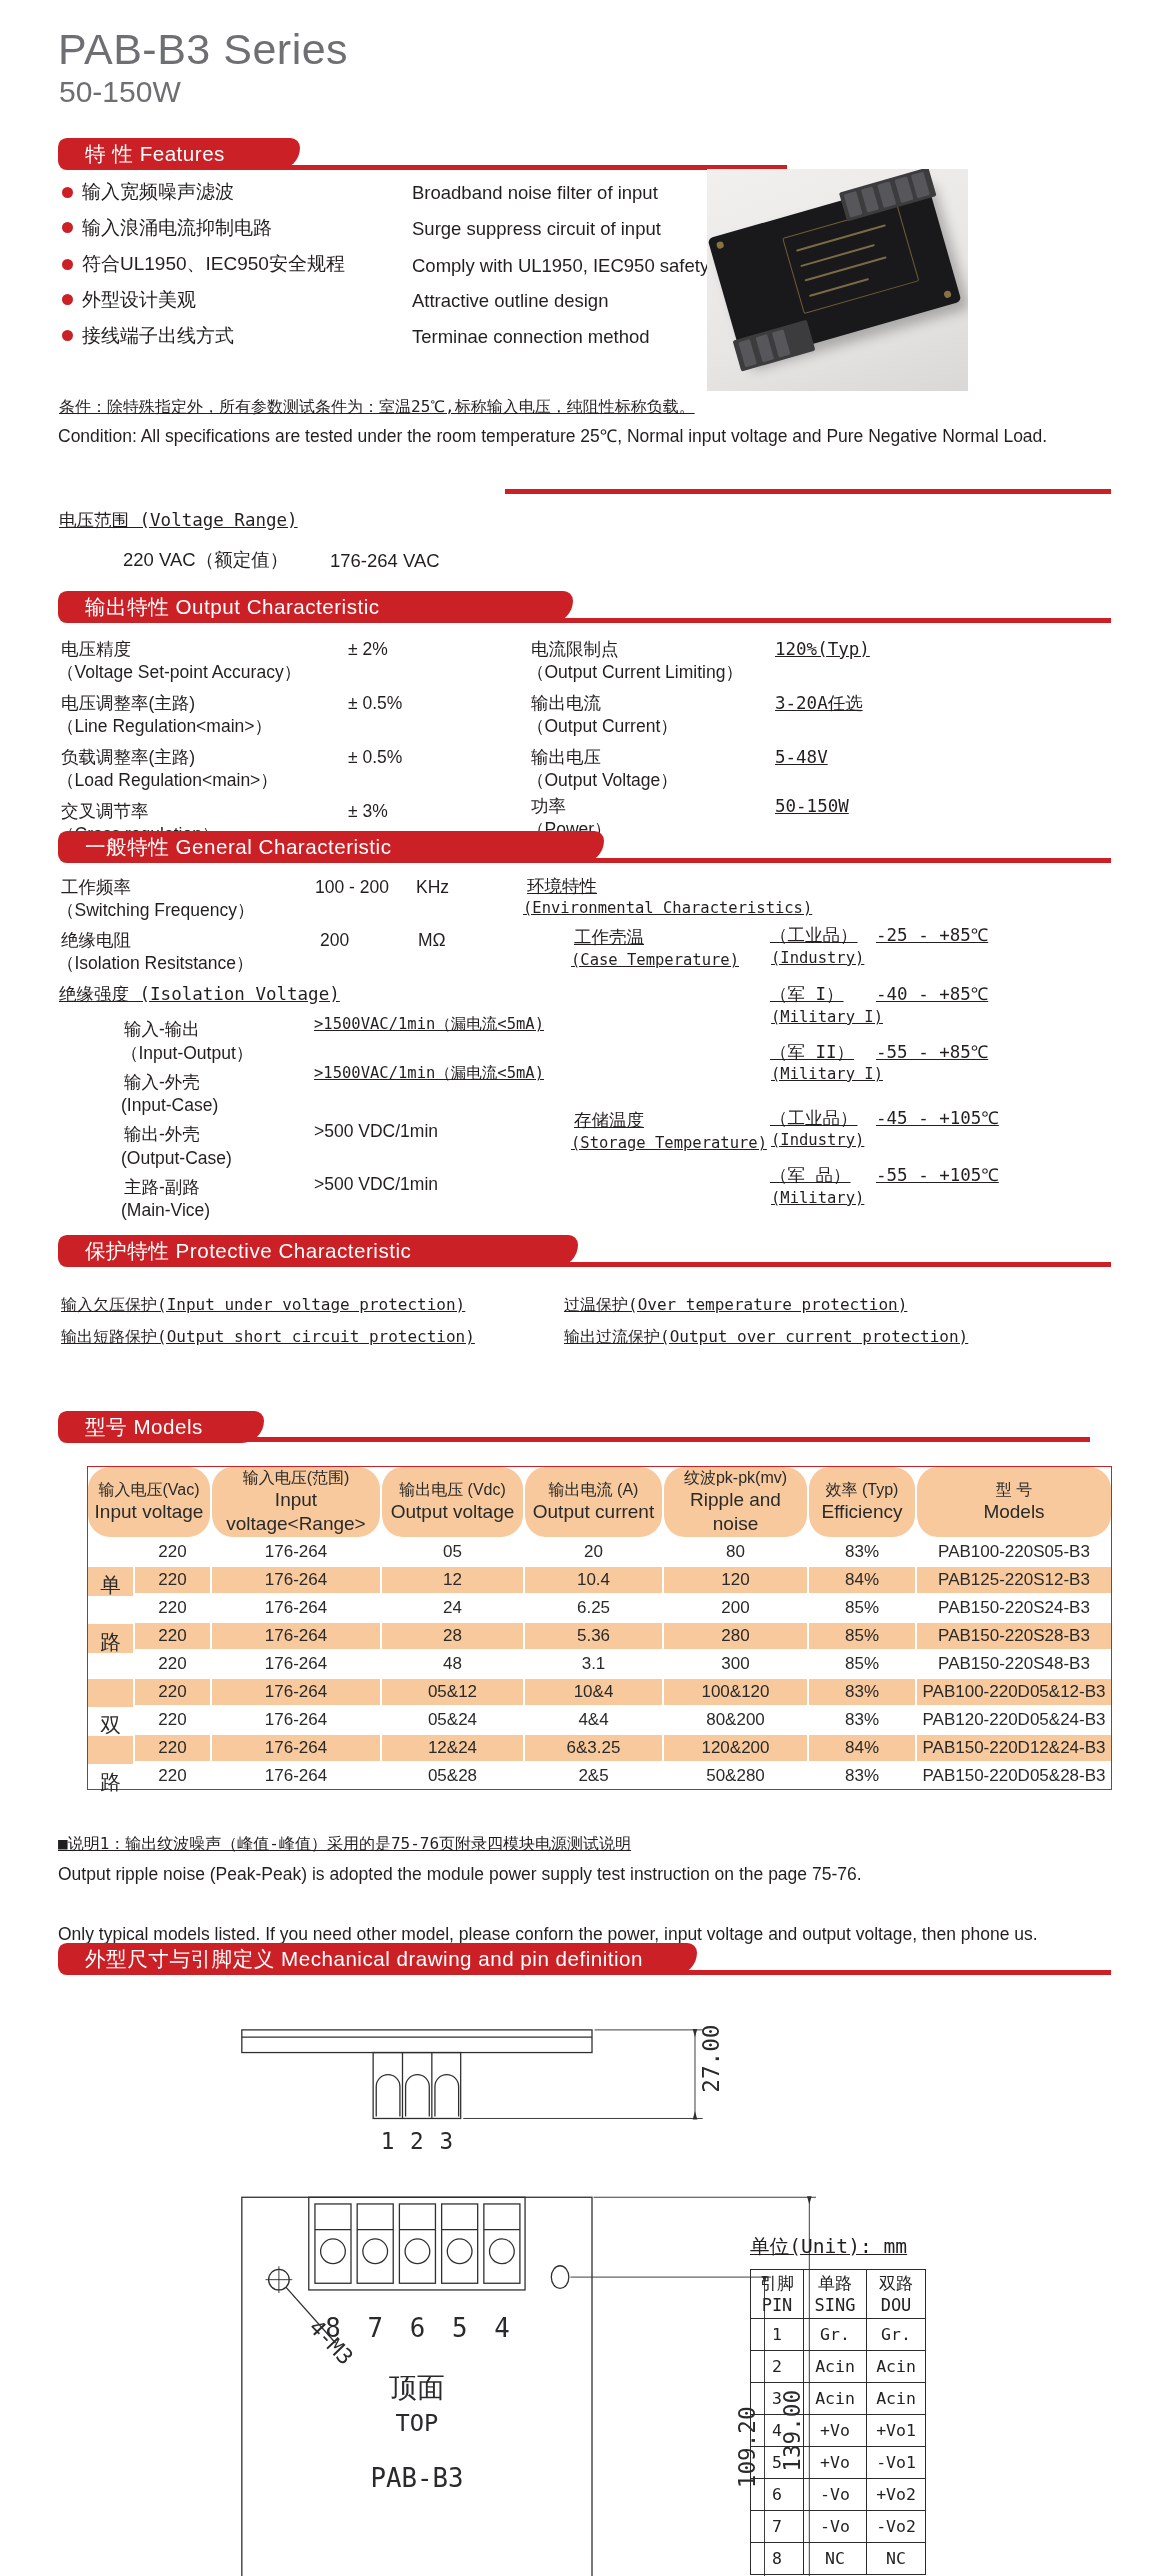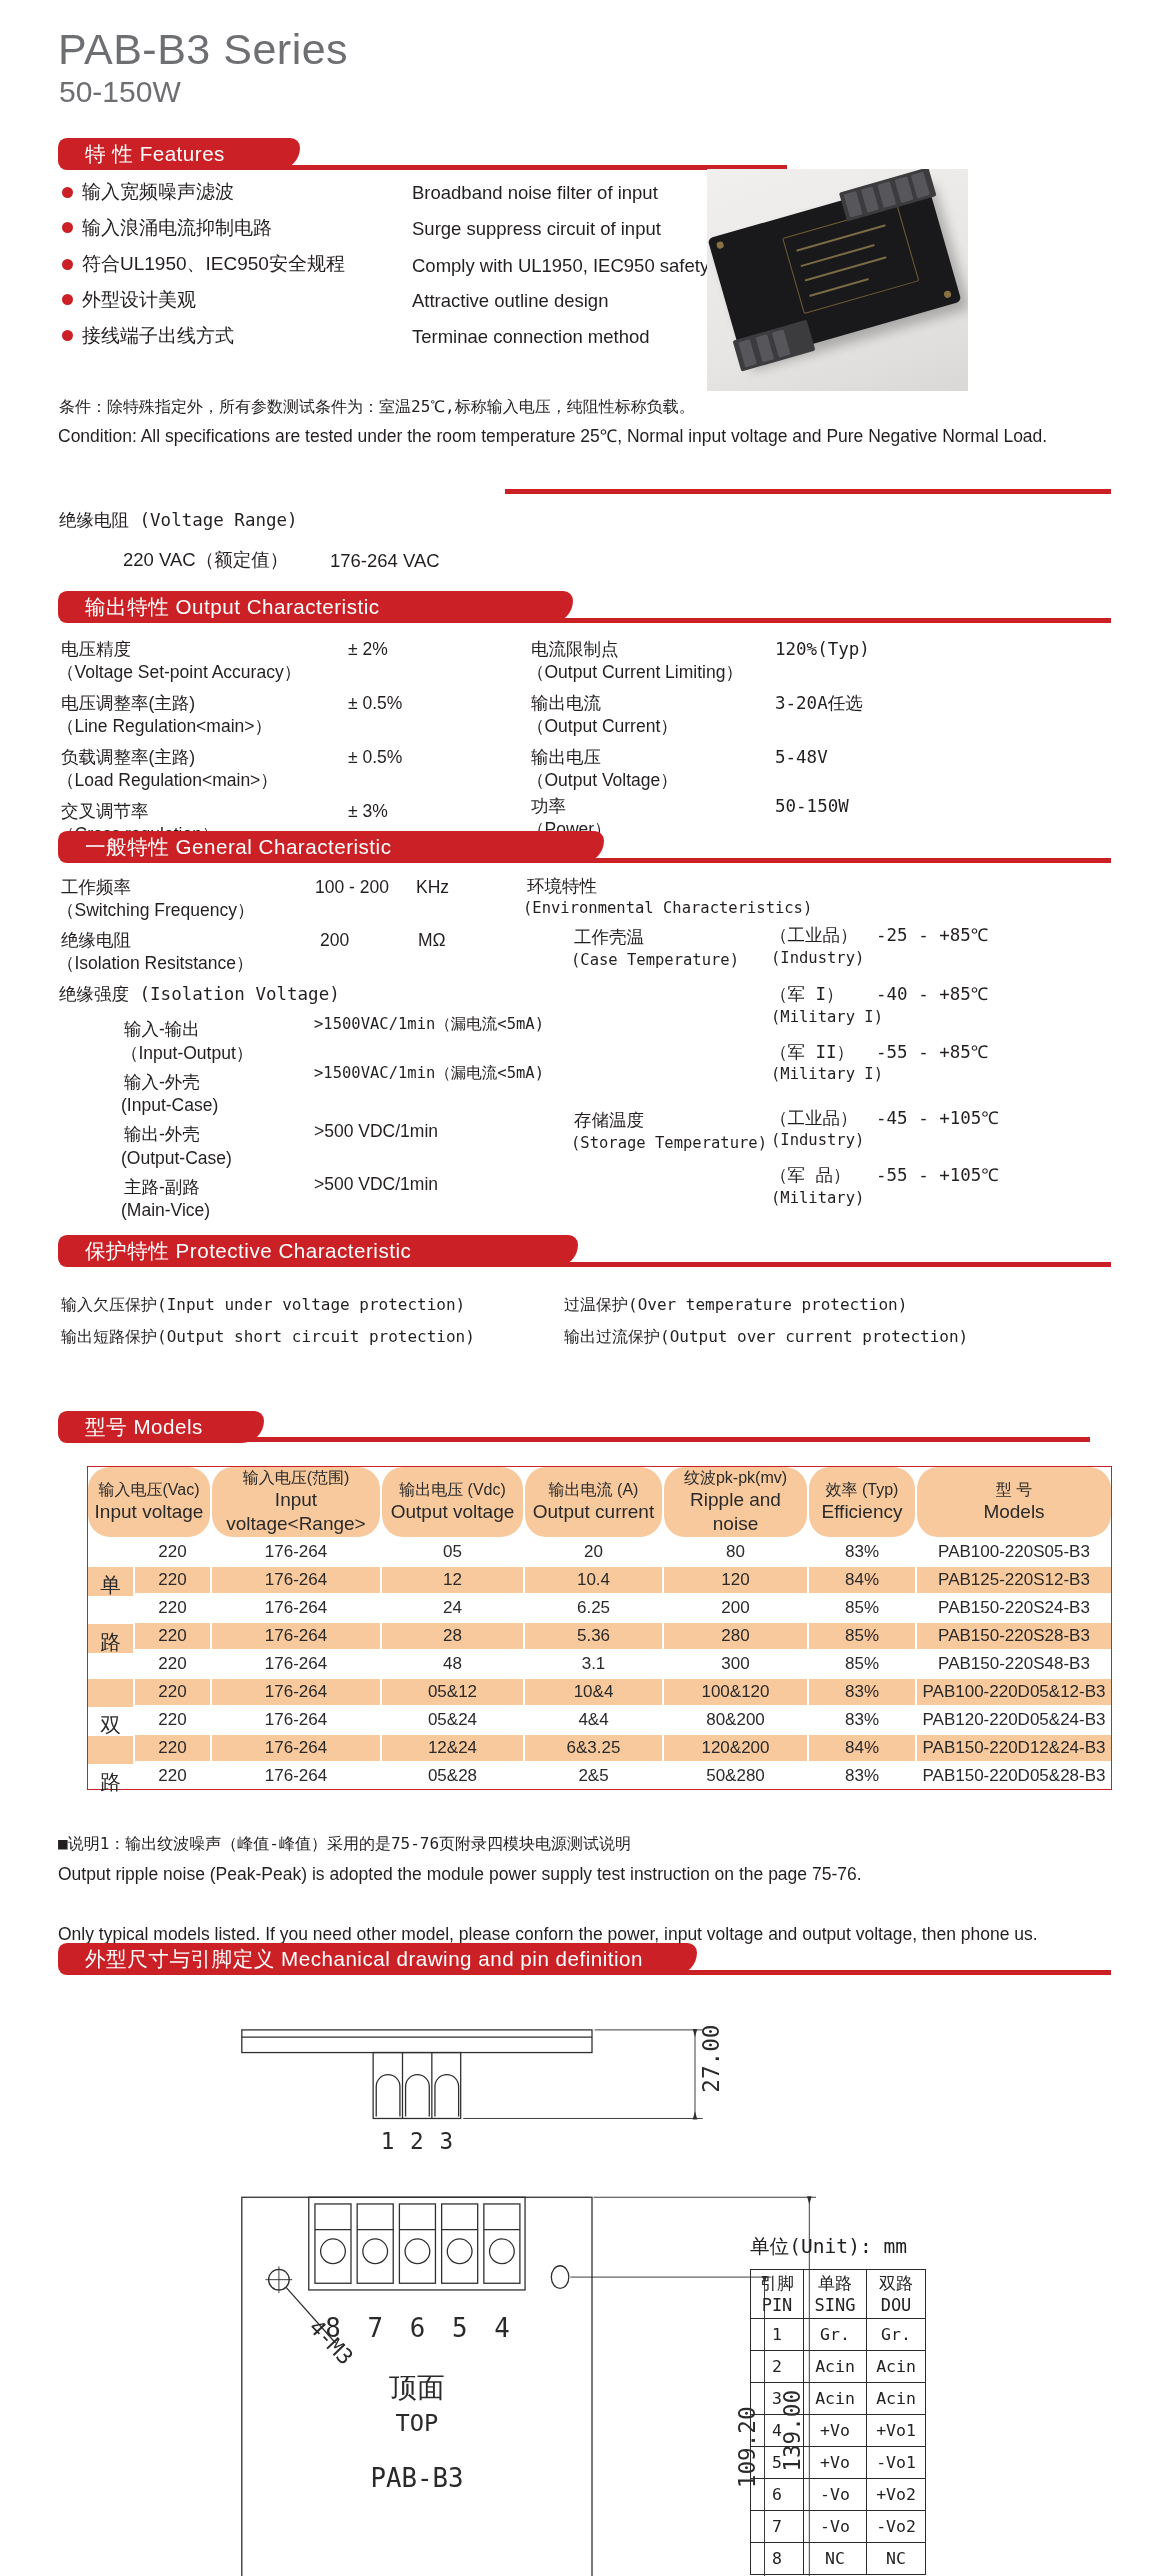--- a/index.html
+++ b/index.html
@@ -5,21 +5,21 @@
   :root{
     --red:#cb2026;
     --orange:#f7c99d;
     --ink:#231f20;
     --gray:#6e6f72;
   }
   html,body{margin:0;padding:0;background:#fff;}
   .page{position:relative;width:1150px;height:2759px;background:#fff;overflow:hidden;
         font-family:"Liberation Sans",sans-serif;color:var(--ink);}
   .t{position:absolute;white-space:nowrap;color:var(--ink);line-height:1.15;}
-  .m{font-family:"DejaVu Sans Mono",monospace;}
+  .m{font-family:"DejaVu Sans Mono",monospace;text-decoration:underline;}
   .s30{font-size:15.5px}.s31{font-size:16px}.s34{font-size:17.5px}
   .s36{font-size:18.5px}.s37{font-size:19px}
   .title{font-size:43px;color:var(--gray);font-weight:500;letter-spacing:0.5px;}
   .subtitle{font-size:30px;color:var(--gray);font-weight:500;}
   .banner{position:absolute;height:32px;background:var(--red);color:#fff;
           border-radius:14.4px 15.5px 36px 14.4px;display:flex;align-items:center;
           padding-left:27px;font-size:20.6px;font-weight:500;box-sizing:border-box;letter-spacing:0.5px;}
   .tail{position:absolute;height:5.2px;background:var(--red);}
   .bullet{position:absolute;width:11.3px;height:11.3px;border-radius:50%;background:var(--red);}
   
@@ -106,21 +106,21 @@
         <div class="slot" style="left:57px"></div>
         <div class="slot" style="left:74px"></div>
       </div>
     </div>
   </div>
 
   <div class="t s31 m" style="left:59px;top:398px">条件：除特殊指定外，所有参数测试条件为：室温25℃,标称输入电压，纯阻性标称负载。</div>
   <div class="t s34" style="left:58px;top:426px">Condition: All specifications are tested under the room temperature 25℃, Normal input voltage and Pure Negative Normal Load.</div>
 
   <div class="tail" style="left:505px;top:489px;width:606px"></div>
-  <div class="t s34 m" style="left:59px;top:510px">绝缘电阻 (Voltage Range)</div>
+  <div class="t s34 m" style="left:59px;top:510px">电压范围 (Voltage Range)</div>
   <div class="t s36" style="left:123px;top:549px">220  VAC（额定值）</div>
   <div class="t s36" style="left:330px;top:550px">176-264  VAC</div>
 
   <div class="banner" style="left:58px;top:591px;width:515px">
     <span>输出特性 Output Characteristic</span>
   </div>
   <div class="tail" style="left:536px;top:618px;width:575px"></div>
 
   <div class="t s34" style="left:61px;top:639px;font-weight:500">电压精度</div>
   <div class="t s34" style="left:57px;top:662px">（Voltage Set-point Accuracy）</div>

